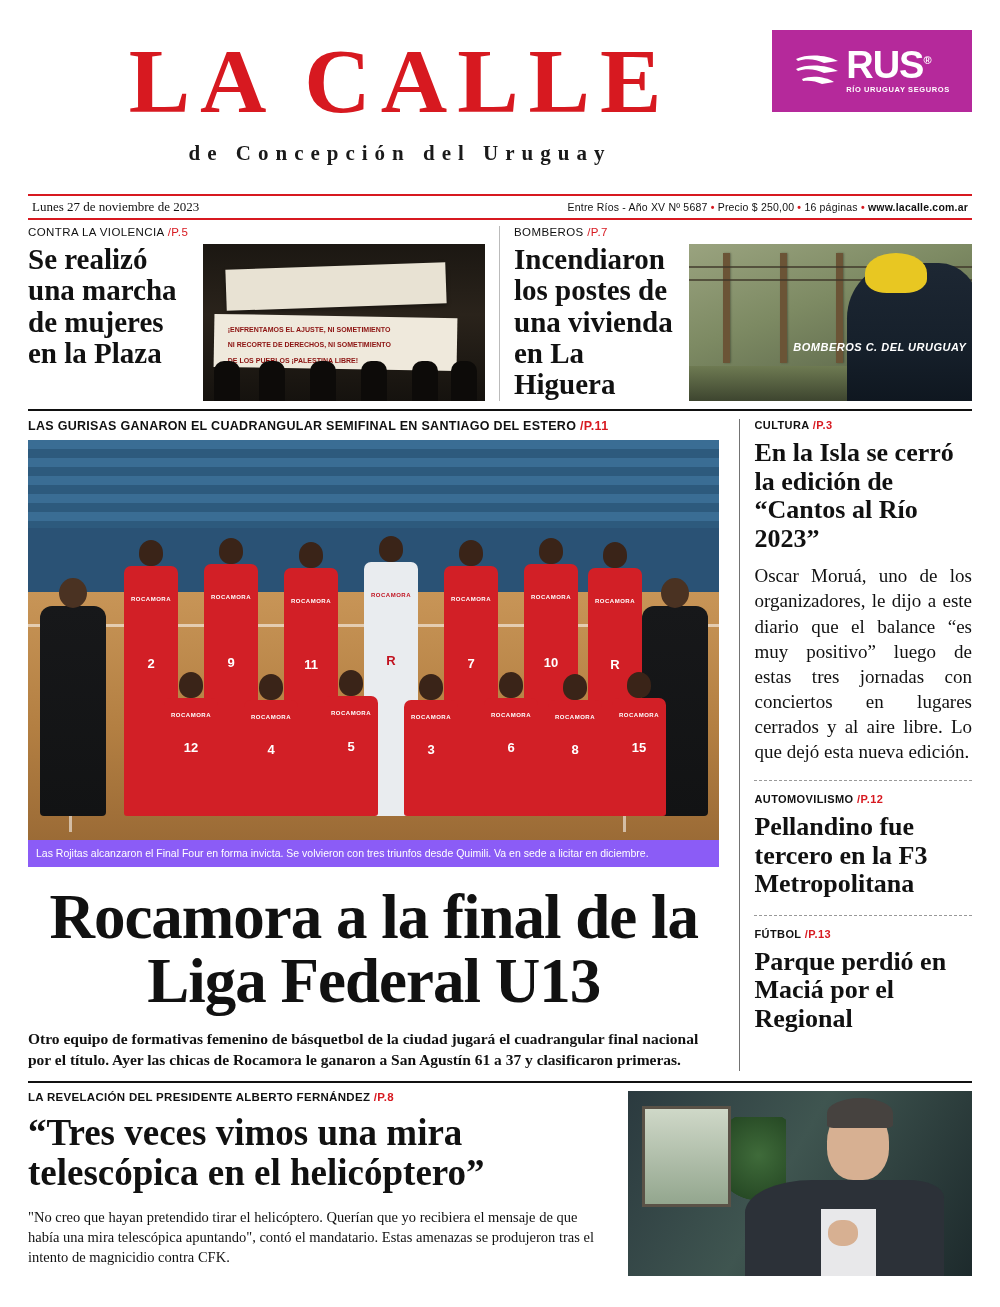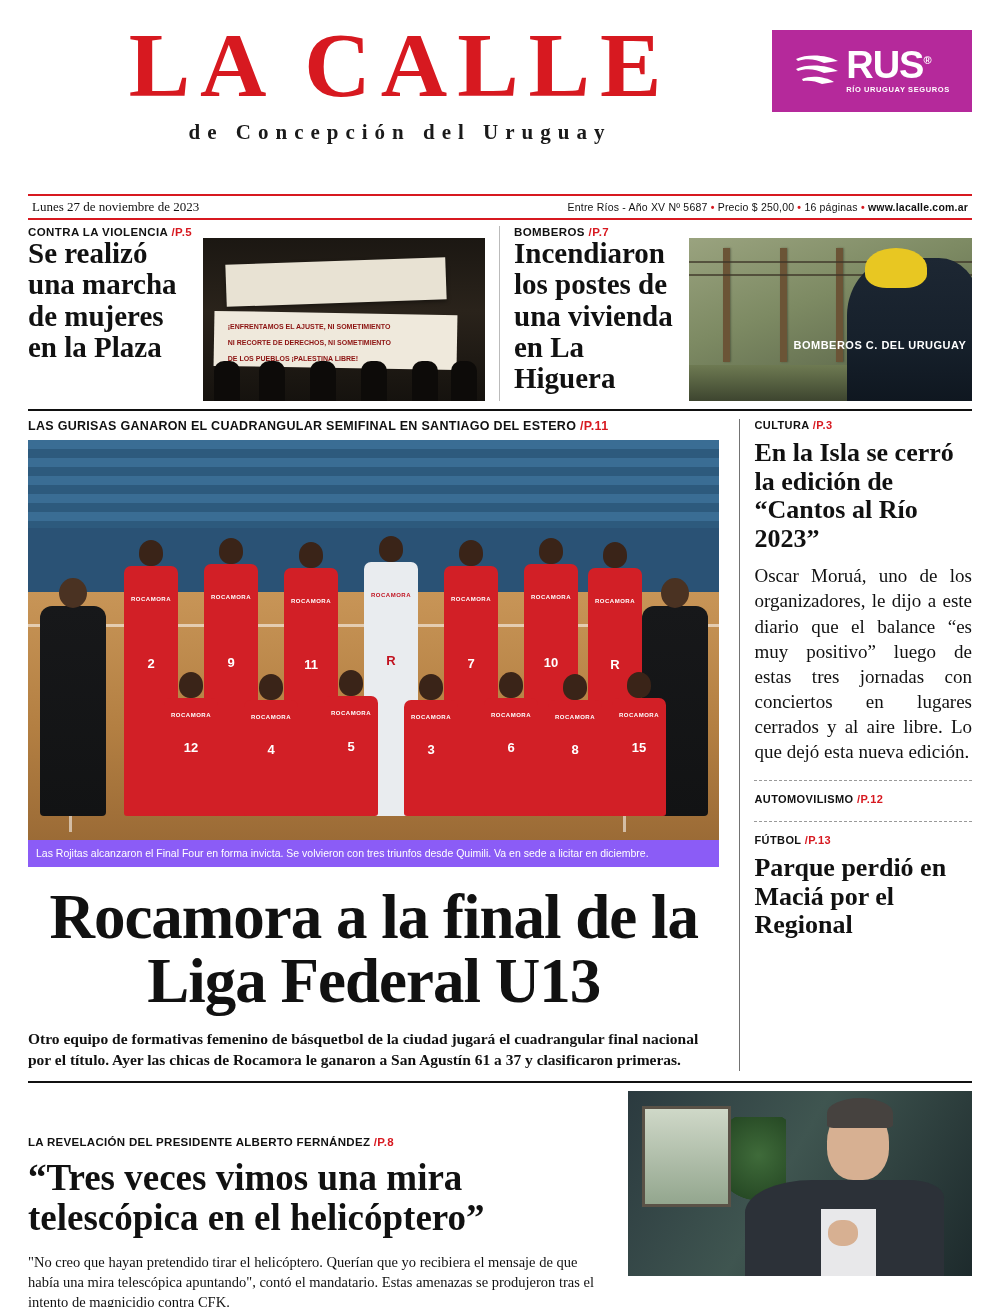--- a/index.html
+++ b/index.html
@@ -17,21 +17,21 @@
   .masthead { position:relative; height:150px; }
   .logo-block { position:absolute; left:22px; top:22px; width:700px; }
   .logo-title {
     font-family:"Liberation Serif", serif;
     font-weight:bold;
     font-size:92px;
     line-height:0.95;
     color:#d71920;
     letter-spacing:10px;
     text-align:center;
-    margin:0;
+    margin:16px;
   }
   .logo-sub {
     font-family:"Liberation Serif", serif;
     font-weight:bold;
     font-size:21px;
     letter-spacing:7px;
     color:#1a1a1a;
     text-align:center;
     margin-top:11px;
   }
@@ -62,22 +62,22 @@
   .datebar .right { font-size:10.5px; letter-spacing:0.2px; }
   .datebar .right .dot { color:#d71920; font-weight:bold; }
   .datebar .right .site { font-weight:bold; }
 
   
   .toprow { display:flex; height:175px; margin-top:6px; }
   .teaser { display:flex; flex-direction:column; width:50%; }
   .teaser.left { padding-right:14px; border-right:1px solid #bbb; }
   .teaser.right { padding-left:14px; }
   .kicker {
-    font-size:11.5px; font-weight:bold; letter-spacing:0.4px;
-    text-transform:uppercase; margin-bottom:0;
+    font-size:11.5px; font-weight:normal; letter-spacing:0.4px;
+    text-transform:uppercase; margin-bottom:6px;
   }
   .kicker .pg { color:#d71920; }
   .teaser-body { display:flex; gap:15px; flex:1; }
   .teaser.right .teaser-body { flex-direction:row; }
   .teaser-head {
     font-family:"Liberation Serif", serif;
     font-weight:bold;
     font-size:29px;
     line-height:1.08;
     width:160px;
@@ -99,21 +99,21 @@
   .ph-protest .txt {
     position:absolute; font-size:7px; font-weight:bold; color:#8c1210;
     line-height:1.25; padding:3px 5px;
   }
   .ph-protest .fig {
     position:absolute; bottom:0; width:26px; height:40px;
     background:#0d0b09; border-radius:10px 10px 0 0;
   }
 
   
-  .ph-fire { background:linear-gradient(160deg,#9aa37f 0%,#7d8a63 40%,#4e5840 100%); }
+  .ph-fire { background:linear-gradient(160deg,#9aa37f 0%,#7d8a63 40%,#4e5840 100%);font-style:italic; }
   .ph-fire .pole {
     position:absolute; top:6%; width:7px; height:70%;
     background:#6b5436; box-shadow:1px 0 2px rgba(0,0,0,.3);
   }
   .ph-fire .wire {
     position:absolute; left:0; right:0; height:2px; background:#3c3326; opacity:.7;
   }
   .ph-fire .ground {
     position:absolute; left:0; right:0; bottom:0; height:22%;
     background:linear-gradient(180deg,#6e7a52,#3d452f);
@@ -232,21 +232,21 @@
     line-height:1.32;
     margin-top:10px;
     text-align:justify;
   }
   .side-sep { border-top:1px dashed #999; margin:16px 0 12px 0; }
 
   
   .bottom { margin-top:10px; border-top:2px solid #111; padding-top:8px; display:flex; }
   .bot-left { width:600px; padding-right:16px; }
   .bot-right { width:344px; }
-  .bot-kicker { font-size:11.5px; font-weight:bold; letter-spacing:.3px; text-transform:uppercase;margin-top:45px; }
+  .bot-kicker { font-size:11.5px; font-weight:bold; letter-spacing:.3px; text-transform:uppercase; }
   .bot-kicker .pg { color:#d71920; }
   .bot-head {
     font-family:"Liberation Serif", serif; font-weight:bold;
     font-size:37px; line-height:1.08; margin-top:10px;
   }
   .bot-body {
     font-family:"Liberation Serif", serif; font-size:14.5px;
     line-height:1.4; margin-top:14px;
   }
   .bot-photo {
@@ -480,20 +480,21 @@
         <div class="side-body">Oscar Moruá, uno de los organizadores, le dijo a este diario que el balance “es muy positivo” luego de estas tres jornadas con conciertos en lugares cerrados y al aire libre. Lo que dejó esta nueva edición.</div>
       </div>
 
       <div class="side-sep"></div>
 
       <div>
         <div class="side-kicker">
           <span>AUTOMOVILISMO</span>
           <span class="pg">/P.12</span>
         </div>
+        <div class="side-head">Pellandino fue tercero en la F3 Metropolitana</div>
       </div>
 
       <div class="side-sep"></div>
 
       <div>
         <div class="side-kicker">
           <span>FÚTBOL</span>
           <span class="pg">/P.13</span>
         </div>
         <div class="side-head">Parque perdió en Maciá por el Regional</div>

